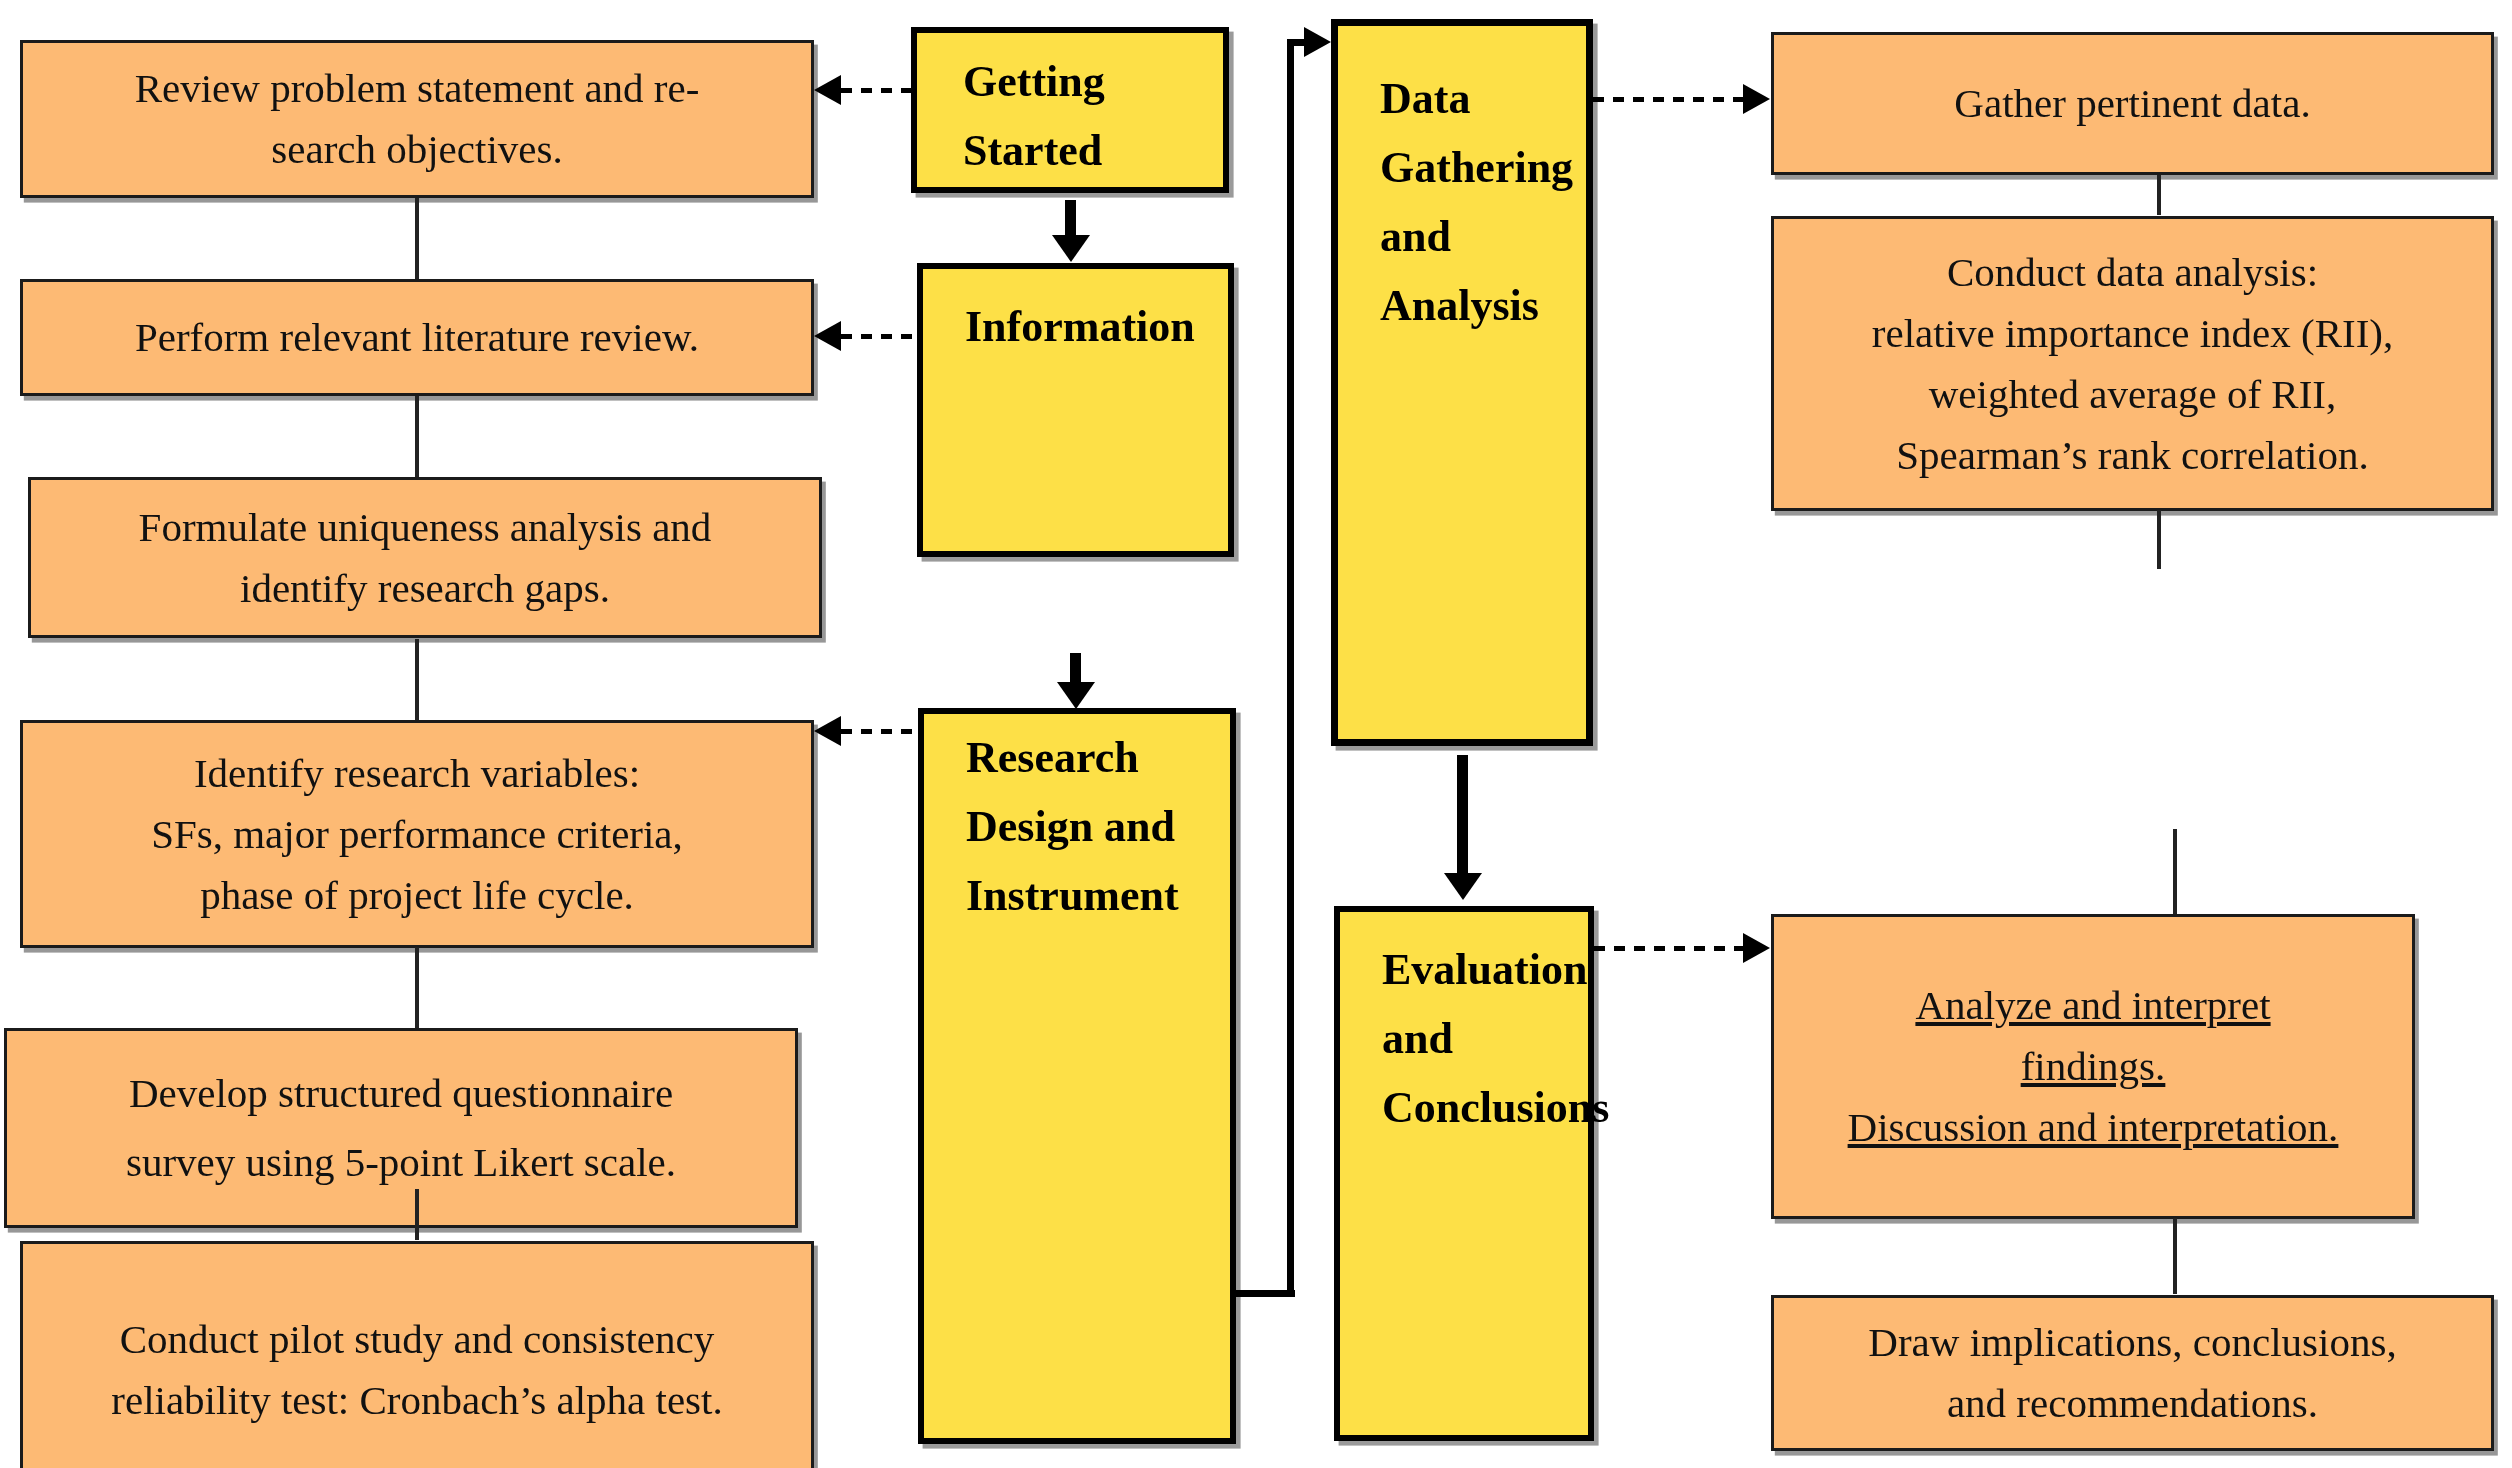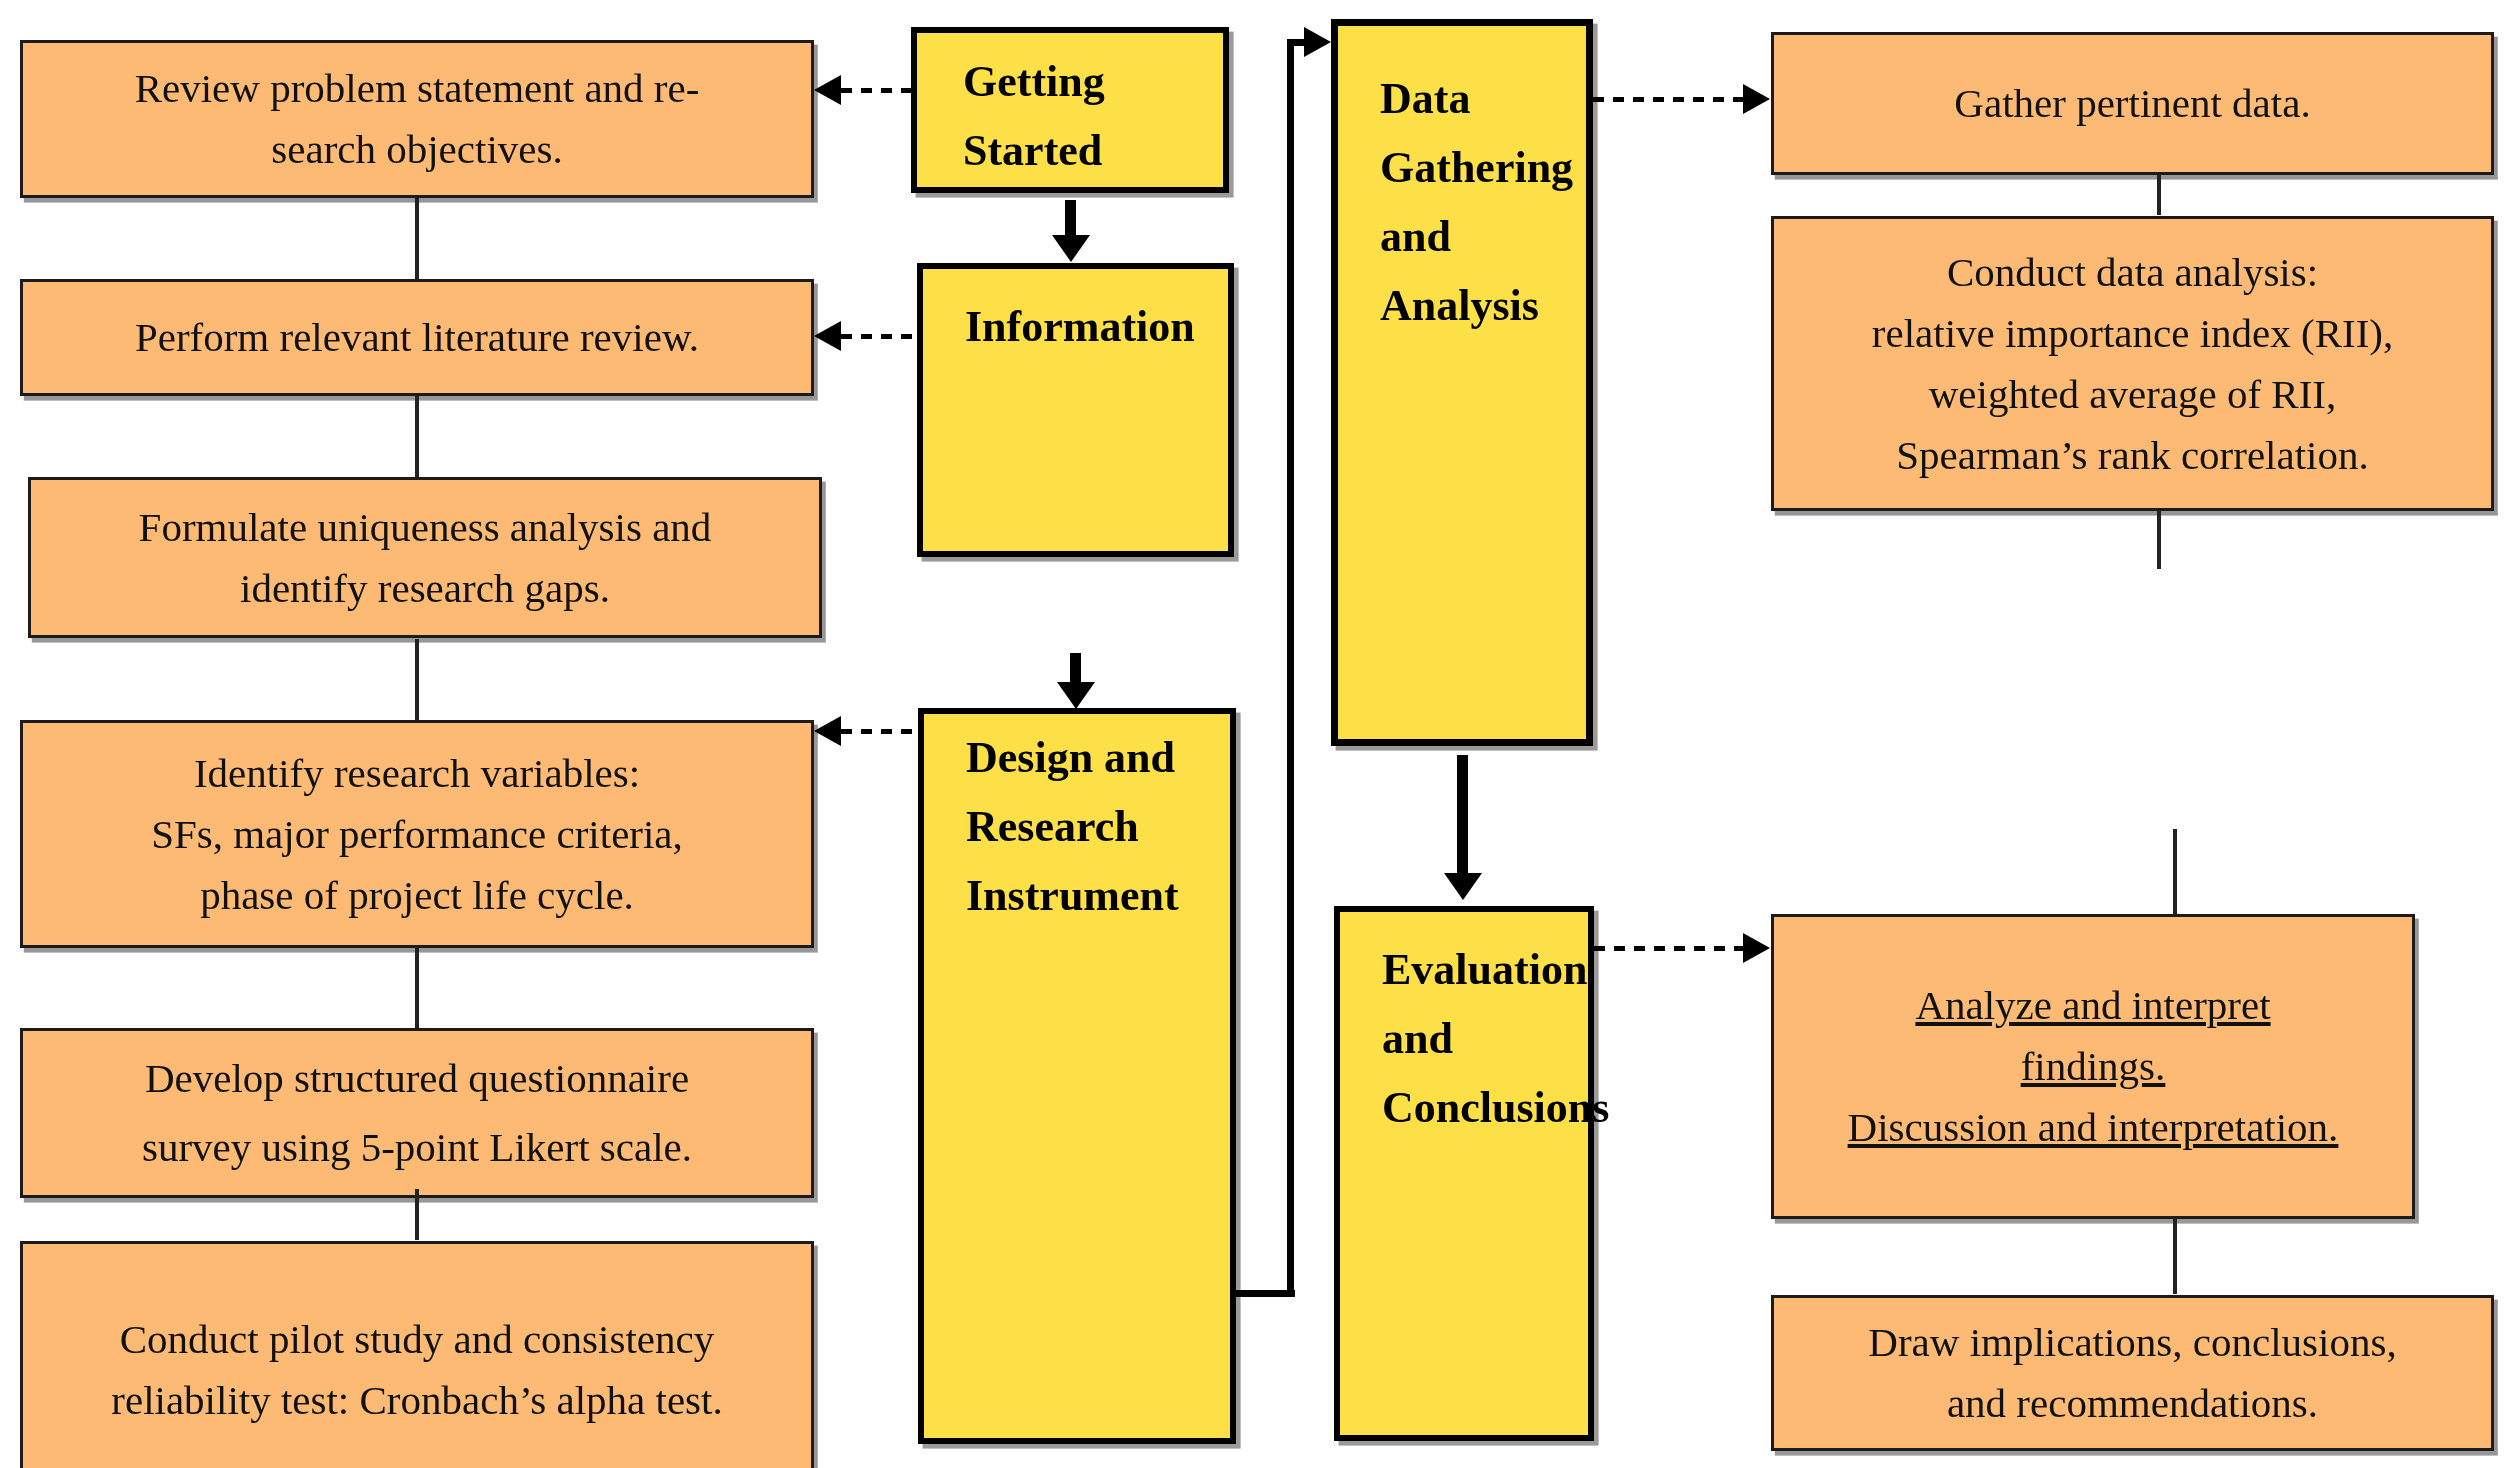--- a/index.html
+++ b/index.html
@@ -112,21 +112,21 @@
     <div class="bline">Formulate uniqueness analysis and</div>
     <div class="bline">identify research gaps.</div>
   </div>
 
   <div class="box" style="left:20px; top:720px; width:794px; height:228px;">
     <div class="bline">Identify research variables:</div>
     <div class="bline">SFs, major performance criteria,</div>
     <div class="bline">phase of project life cycle.</div>
   </div>
 
-  <div class="box" style="left:20px; top:1028px; width:794px; height:170px;gap:8px;">
+  <div class="box" style="left:4px; top:1028px; width:794px; height:200px;gap:8px;">
     <div class="bline">Develop structured questionnaire</div>
     <div class="bline">survey using 5-point Likert scale.</div>
   </div>
 
   <div class="box" style="left:20px; top:1241px; width:794px; height:258px;">
     <div class="bline">Conduct pilot study and consistency</div>
     <div class="bline">reliability test: Cronbach’s alpha test.</div>
   </div>
 
   <div class="vline" style="left:415px; top:198px; height:81px;"></div>
@@ -138,22 +138,22 @@
   <div class="stage" style="left:911px; top:27px; width:318px; height:166px; padding:13.7px 0 0 46px;">
     <div class="sline">Getting</div>
     <div class="sline">Started</div>
   </div>
 
   <div class="stage" style="left:917px; top:263px; width:317px; height:294px; padding:23px 0 0 42px;">
     <div class="sline">Information</div>
   </div>
 
   <div class="stage" style="left:918px; top:708px; width:318px; height:736px; padding:9.1px 0 0 42px;">
+    <div class="sline">Research</div>
     <div class="sline">Design and</div>
-    <div class="sline">Research</div>
     <div class="sline">Instrument</div>
   </div>
 
   <div class="stage" style="left:1331px; top:19px; width:262px; height:727px; border-width:7.6px; padding:38px 0 0 42px;">
     <div class="sline">Data</div>
     <div class="sline">Gathering</div>
     <div class="sline">and</div>
     <div class="sline">Analysis</div>
   </div>
 

